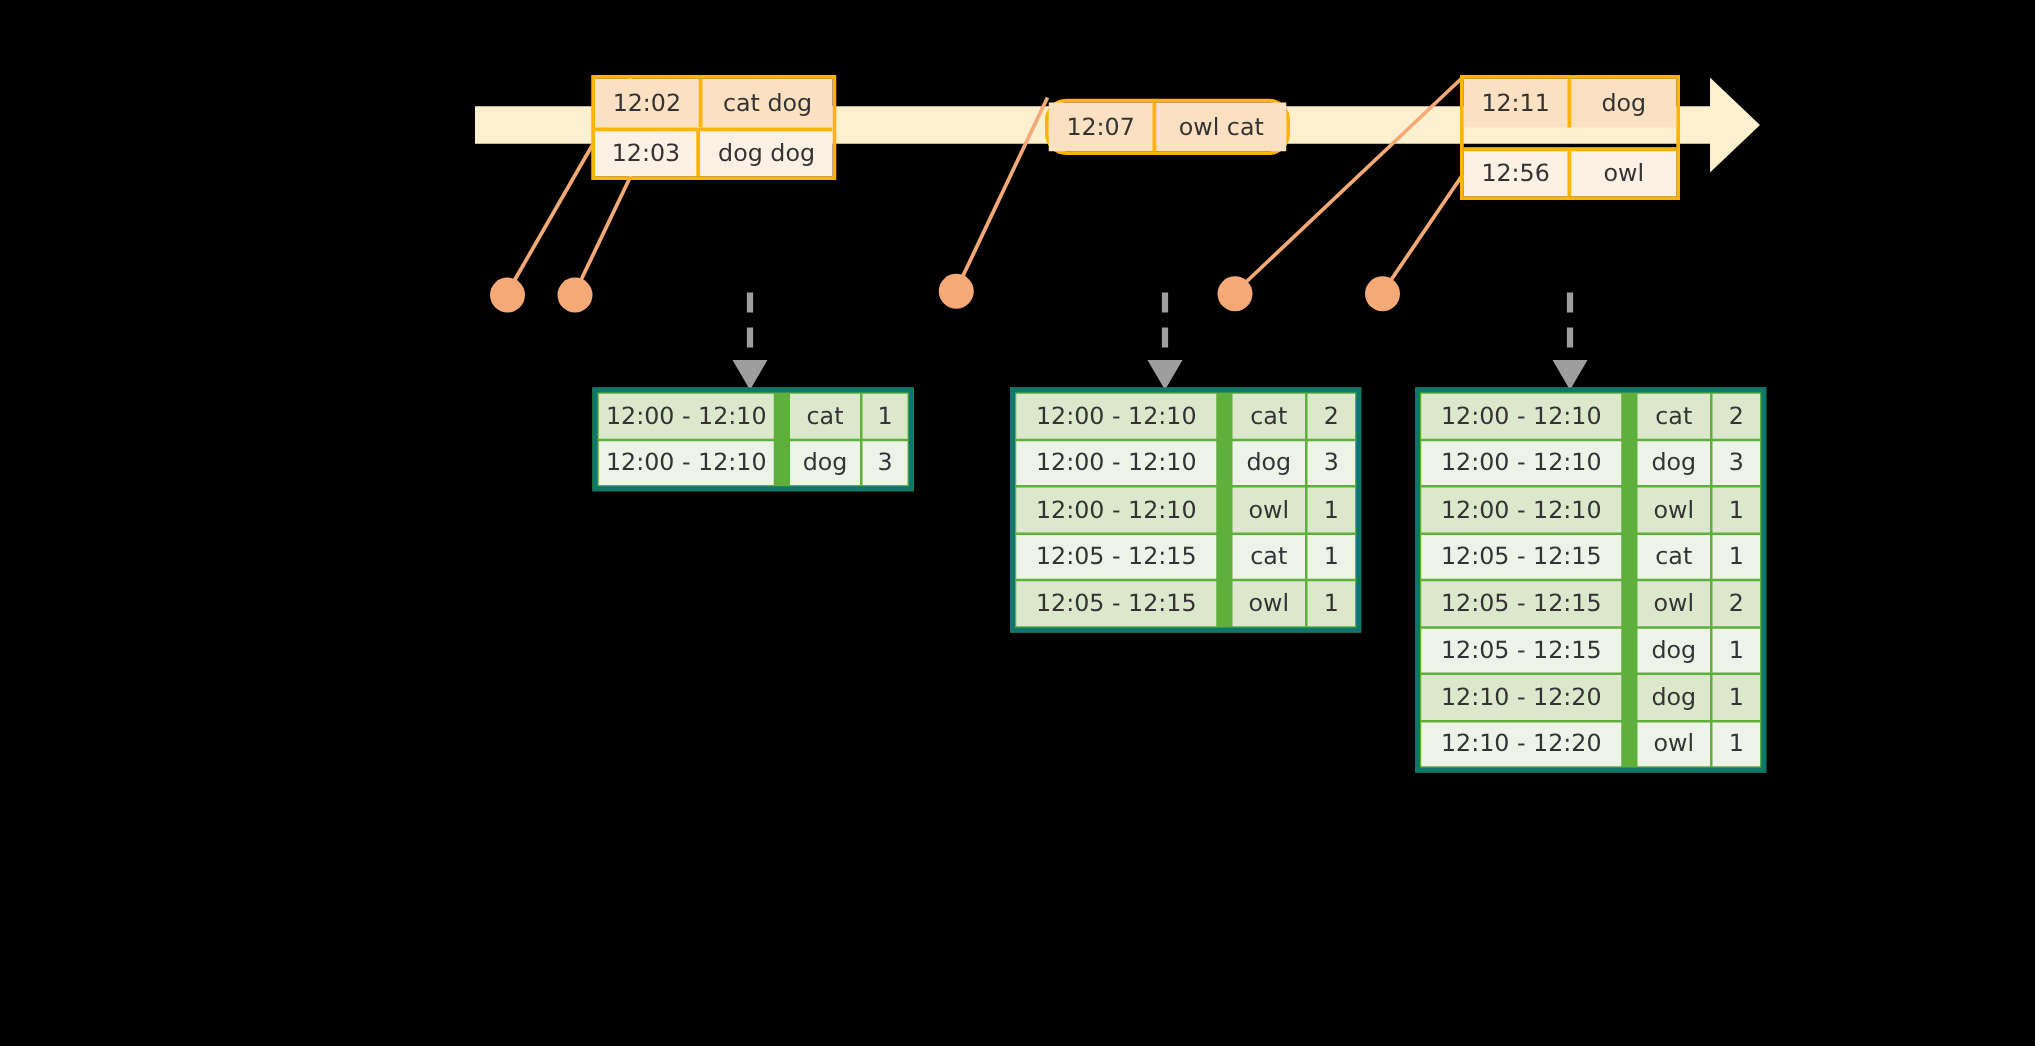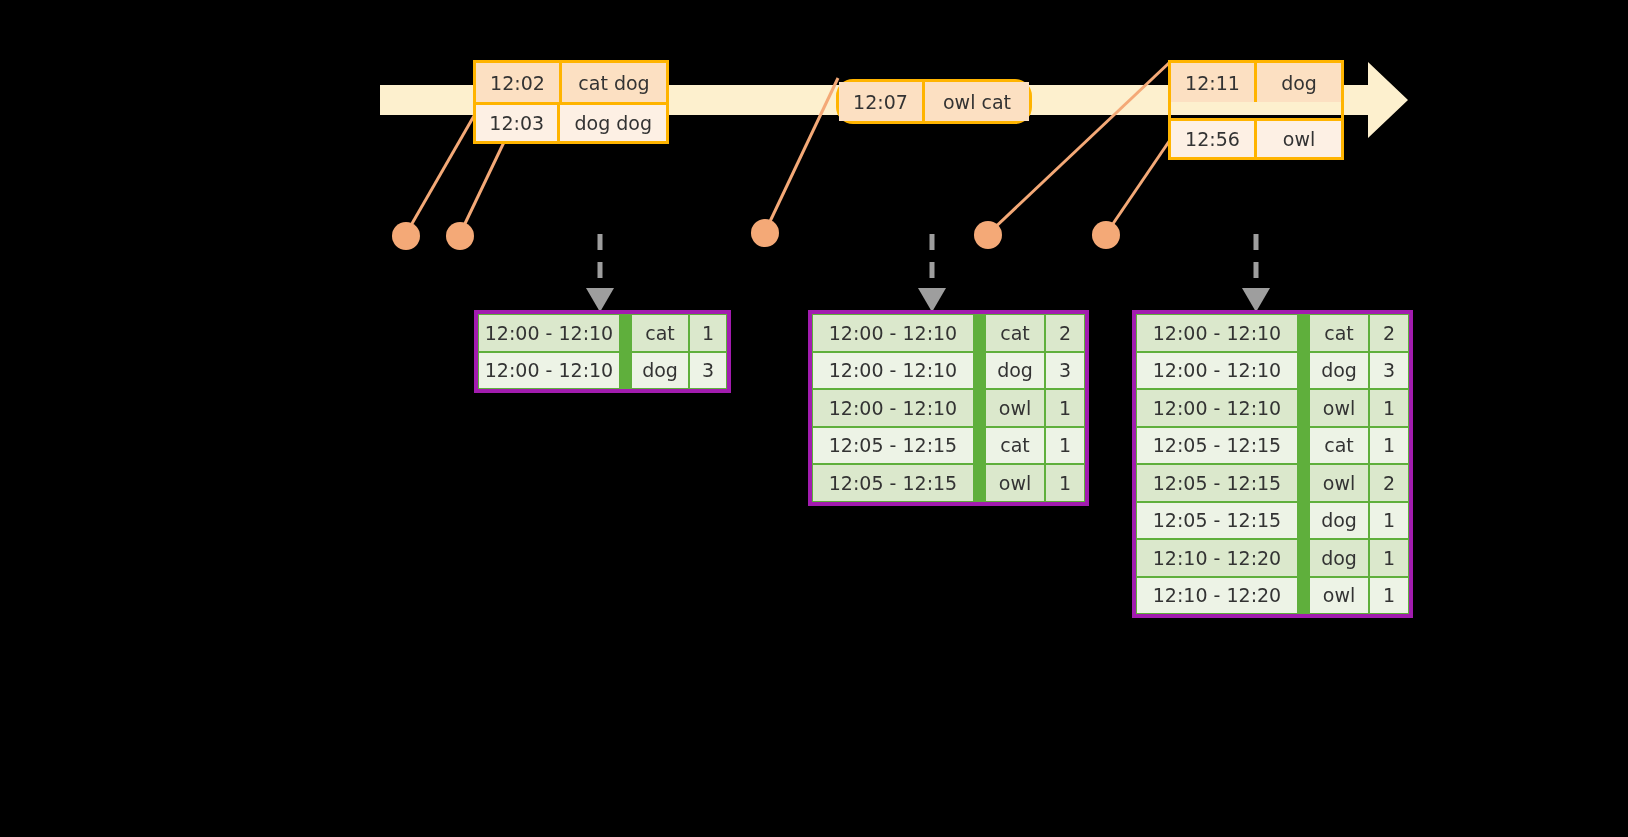--- a/index.html
+++ b/index.html
@@ -66,21 +66,21 @@
     justify-content: center;
     font-size: 19px;
     color: #333333;
     white-space: nowrap;
     padding: 0 14px;
   }
 
   
   .result-table {
     position: absolute;
-    border: 4px solid #a21caf;
+    border: 4px solid #0f766e;
     box-sizing: border-box;
     background: #5FAF3C;
     display: flex;
     flex-direction: column;
   }
   .res-row {
     display: flex;
     flex-direction: row;
     height: 37.5px;
     box-sizing: border-box;

